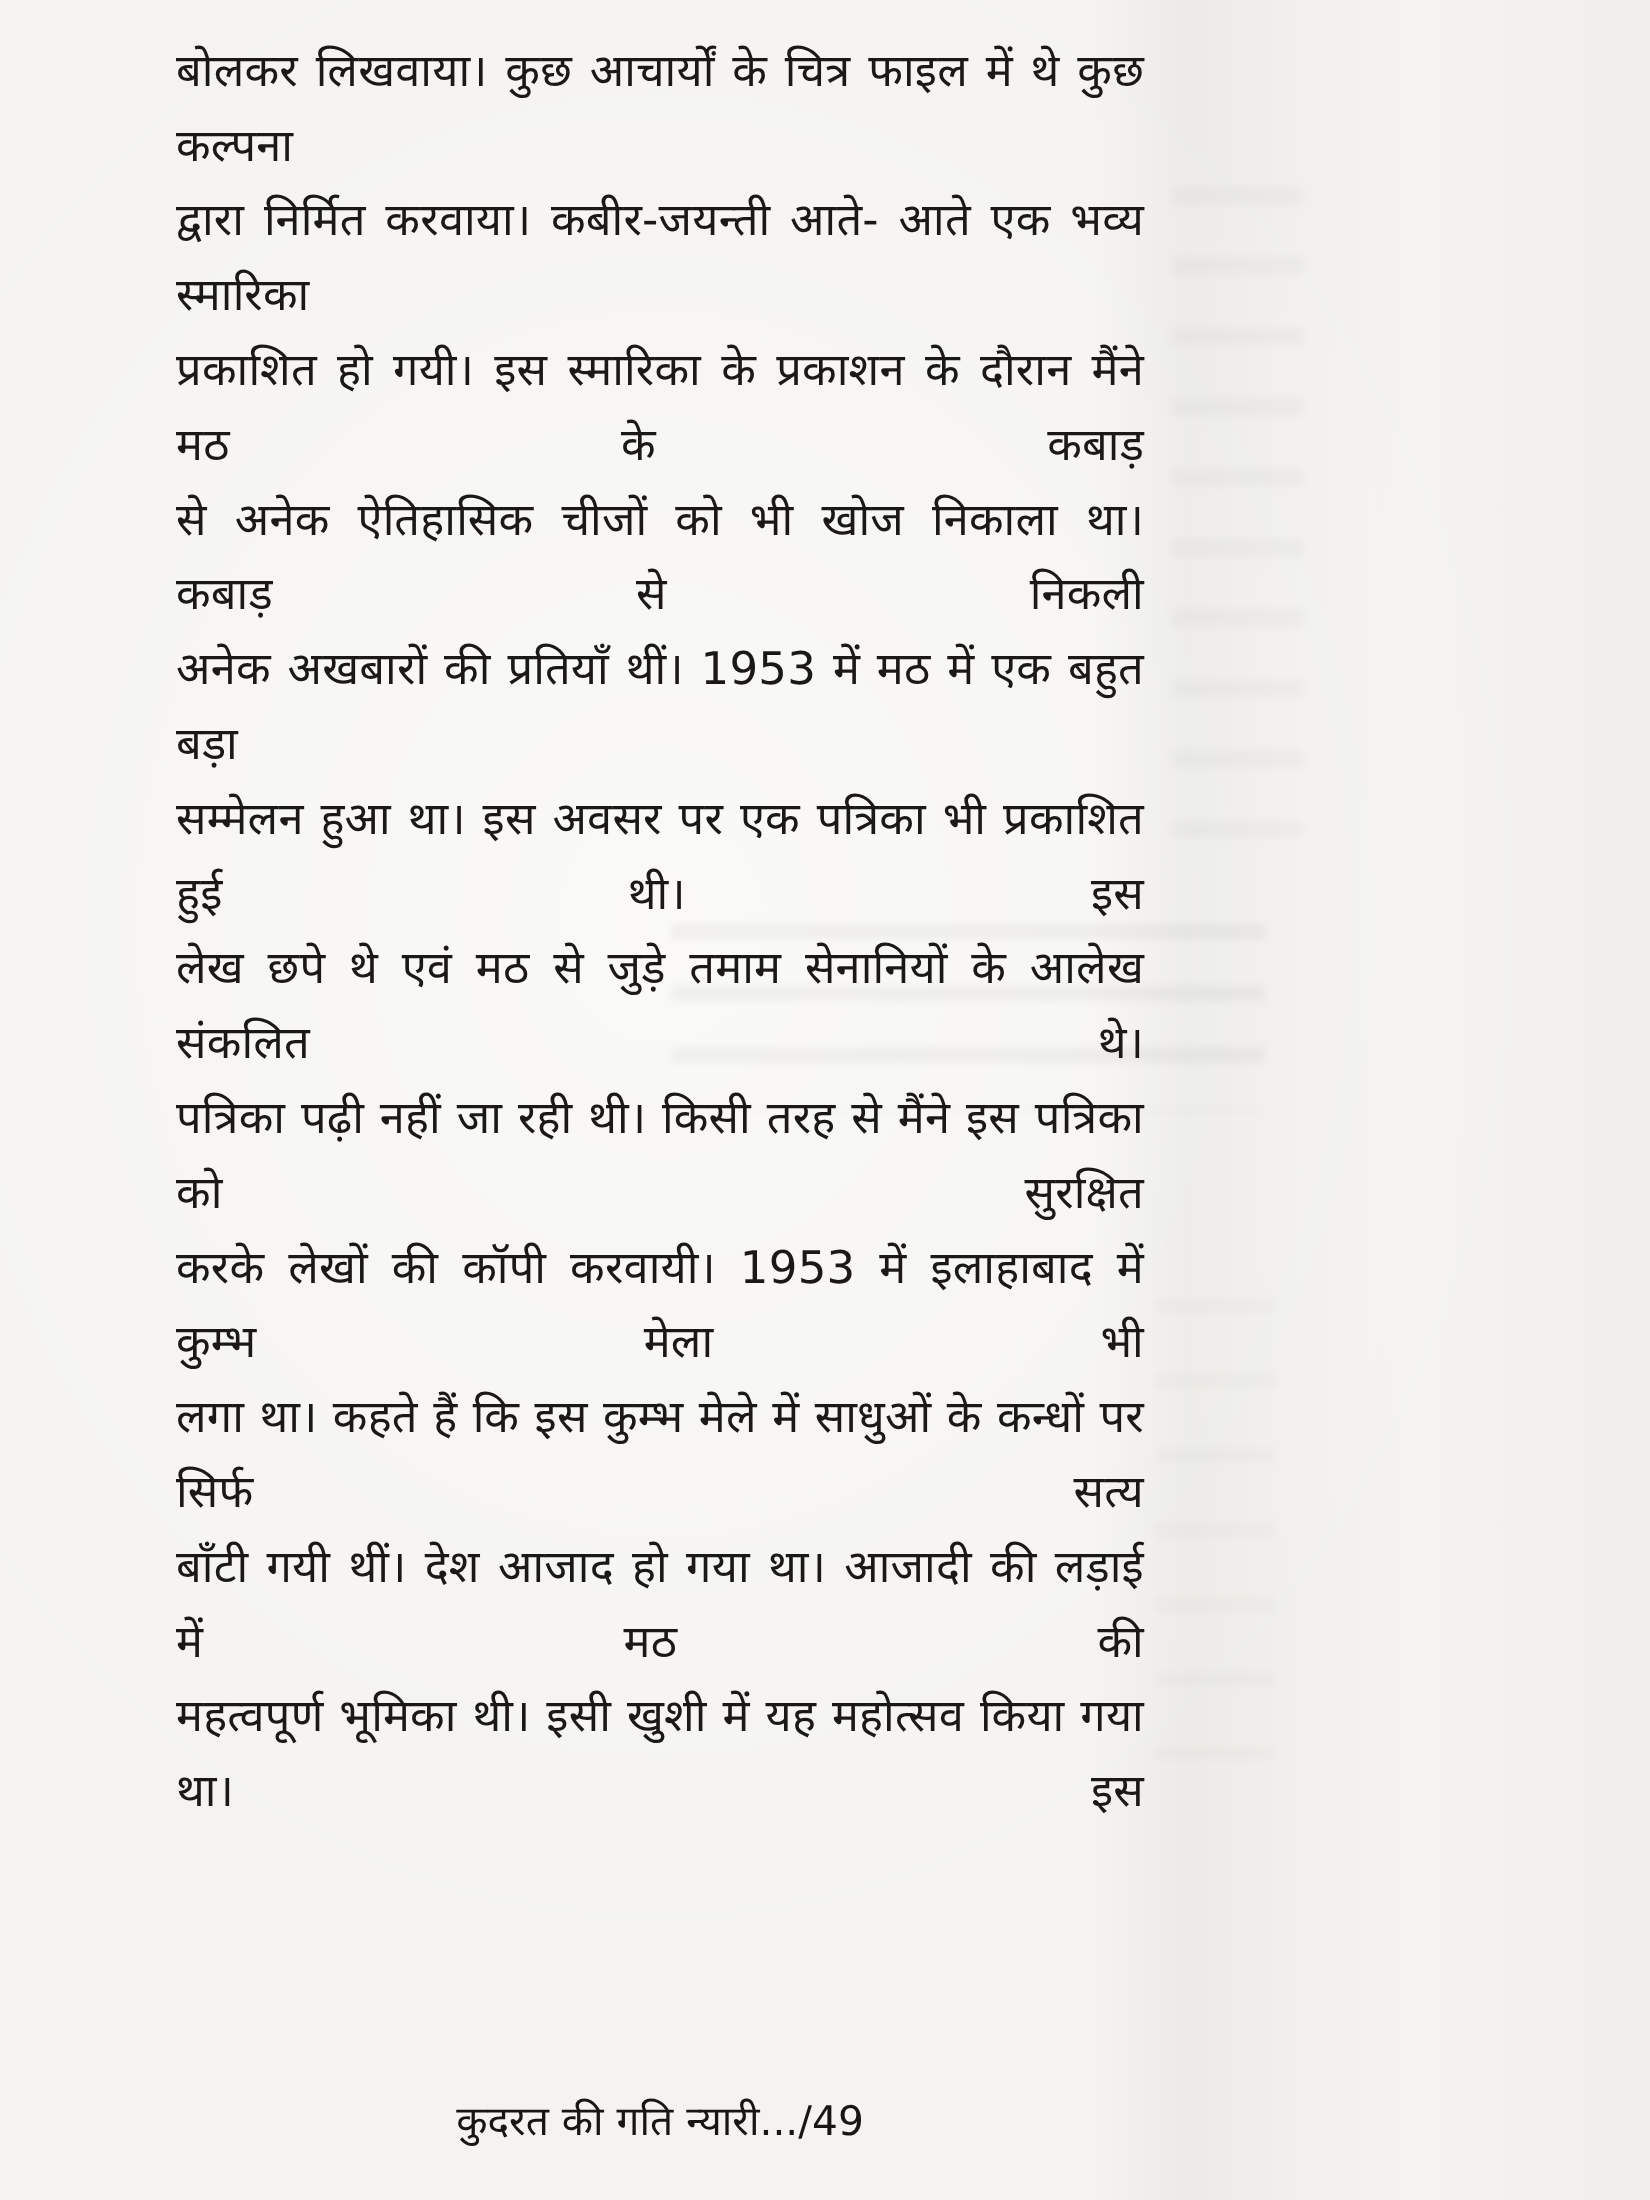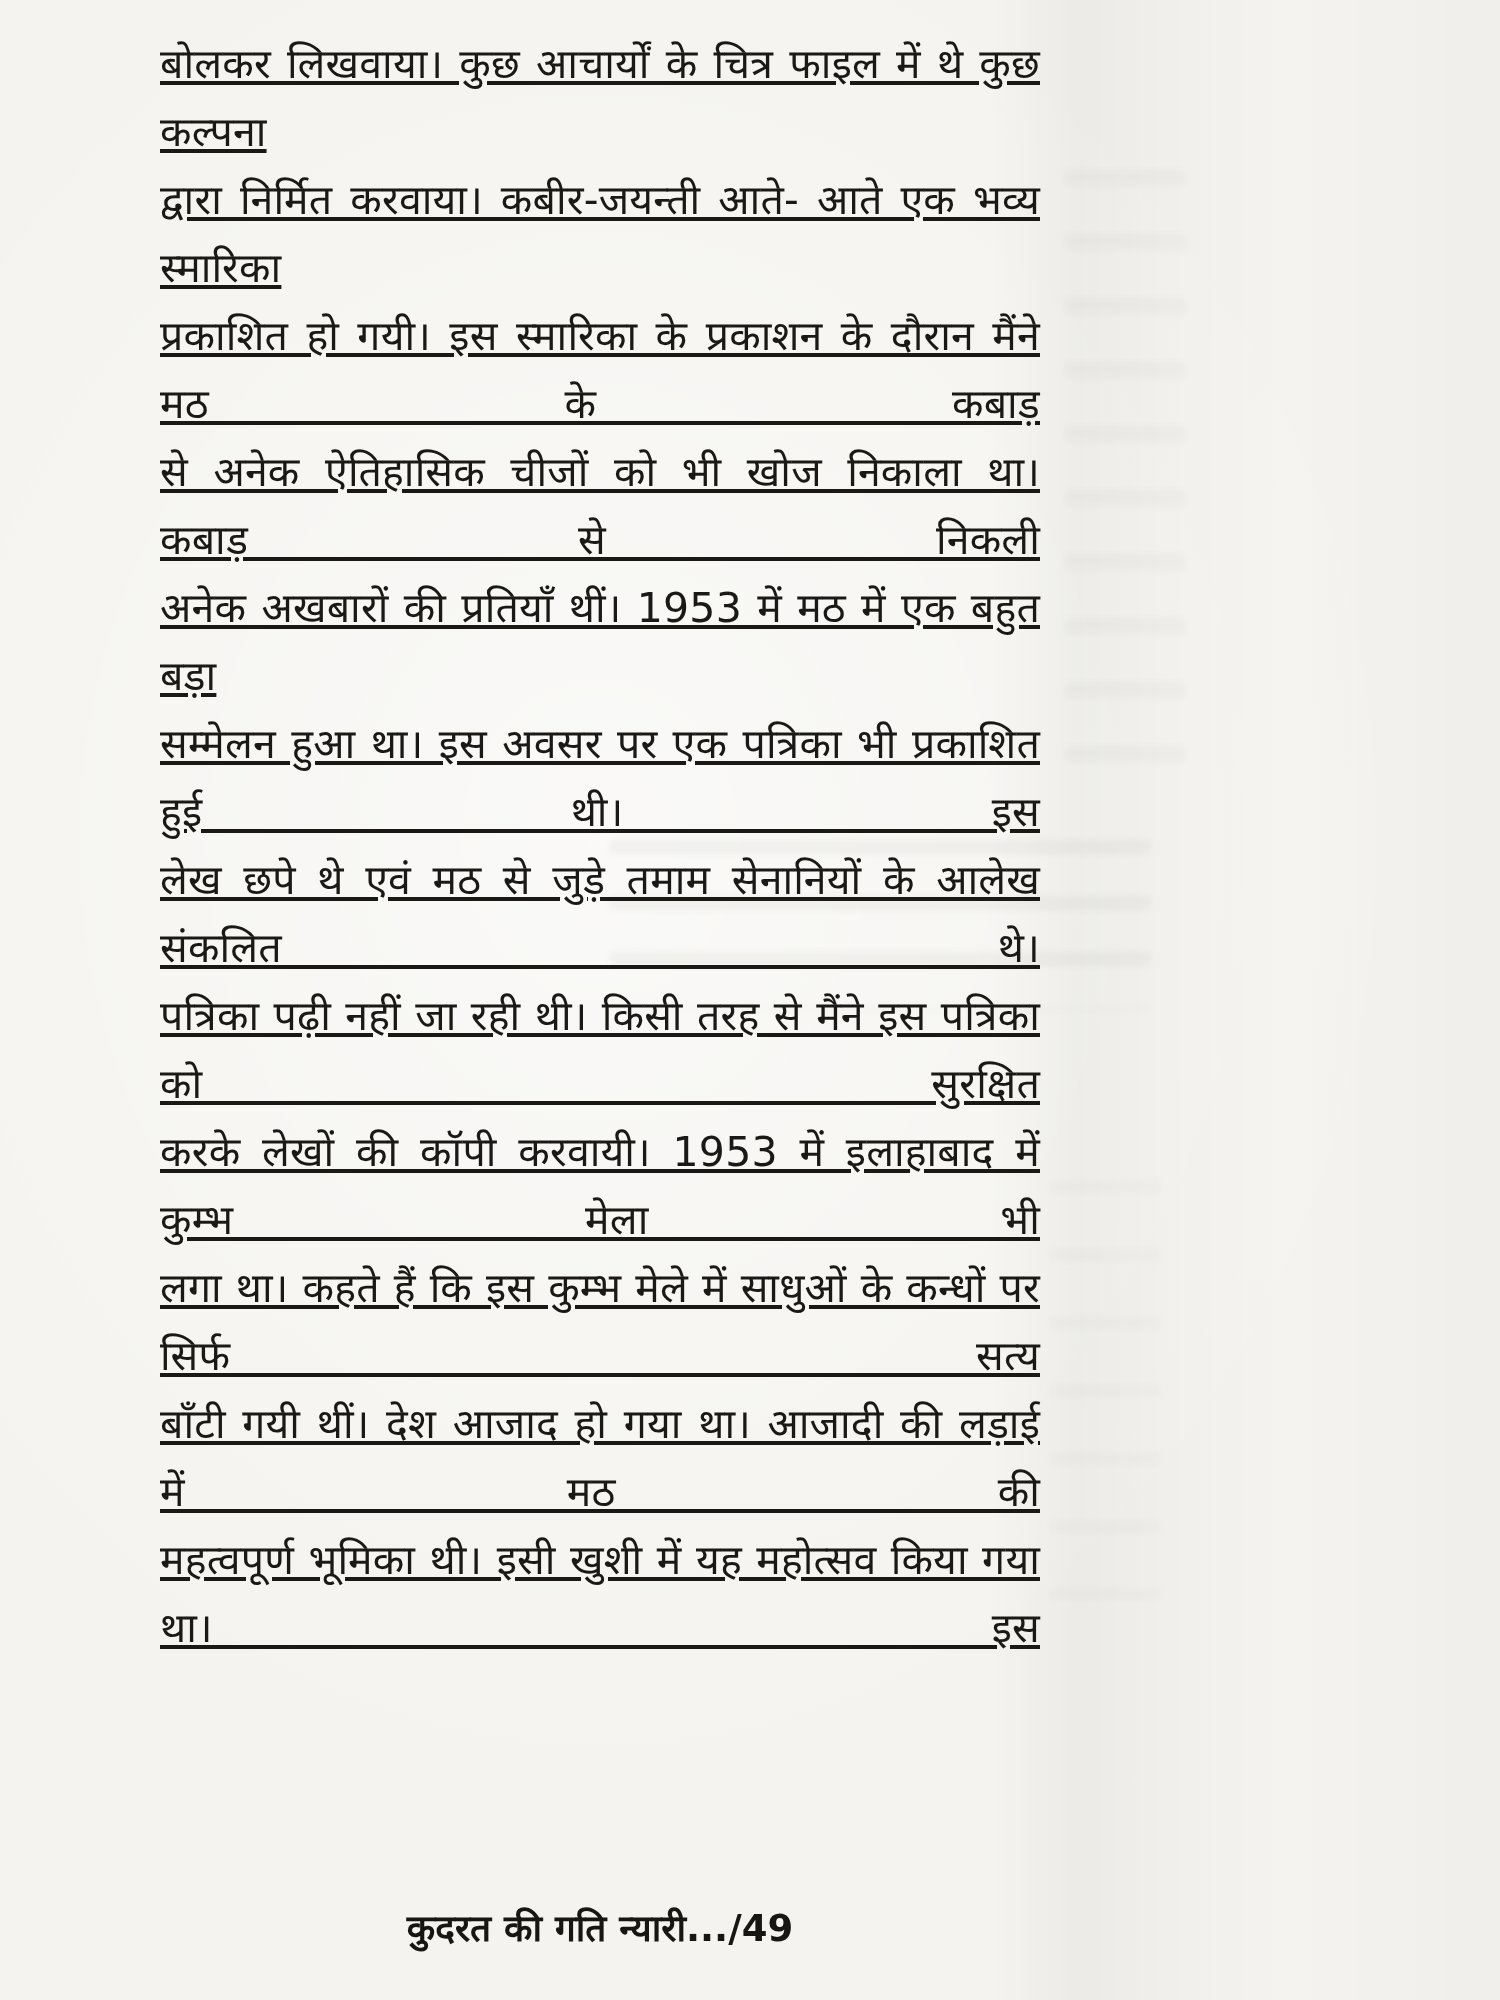--- a/index.html
+++ b/index.html
@@ -34,32 +34,31 @@
     font-size: 41px;
     line-height: 68px;
     letter-spacing: 0.2px;
   }
   .paragraph { margin: 0; }
   .line {
     text-align: justify;
     text-align-last: justify;
     white-space: normal;
     min-height: 68px;
-    text-decoration: underline;
   }
   .footer {
     position: absolute;
     left: 160px;
     top: 1898px;
     width: 880px;
     text-align: center;
     color: #181613;
     font-size: 37px;
     line-height: 62px;
-    font-weight: bold;
+    font-weight: normal;
   }
   
   .ghost {
     position: absolute;
     pointer-events: none;
     filter: blur(3px);
   }
   .ghost-1 {
     left: 610px; top: 840px; width: 540px; height: 170px;
     background: repeating-linear-gradient(180deg,

